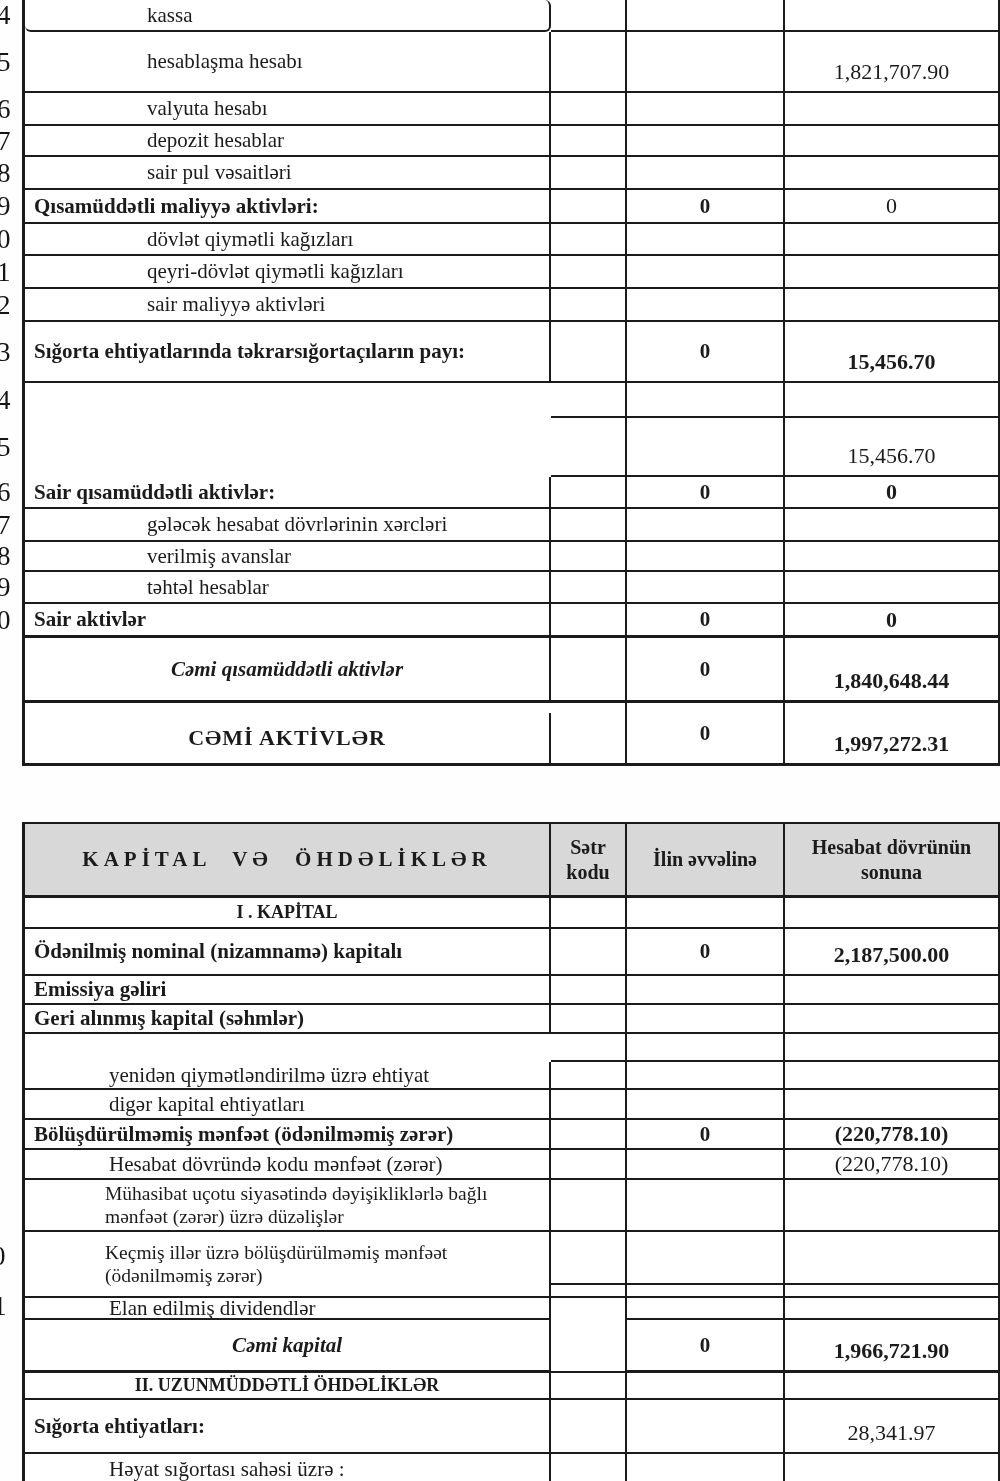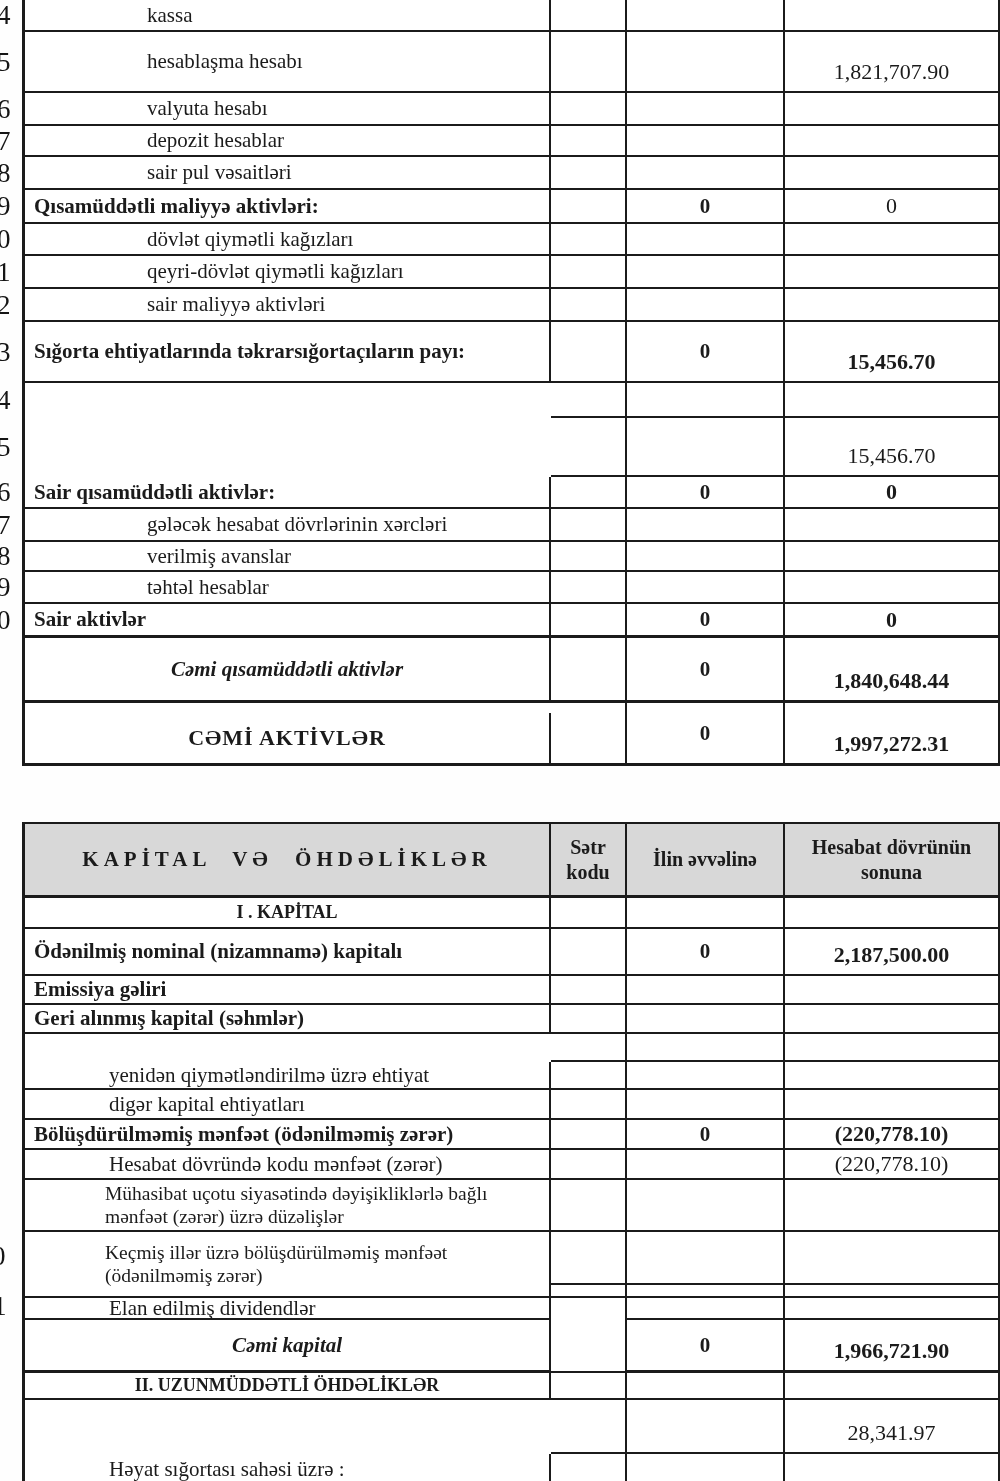--- a/index.html
+++ b/index.html
@@ -47,21 +47,21 @@
   .mnum{
     position:absolute;font-size:27px;line-height:1;width:24px;
     font-family:"Liberation Serif","DejaVu Serif",serif;color:#151515;
   }
 </style>
 </head>
 <body>
 
 <div class="page">
   <div id="t1" class="ft" style="top: 0px; grid-template-rows: 32px 61px 33px 31px 33px 34px 32px 33px 33px 61px 35px 59px 32px 33px 30px 32px 34px 65px 60px;">
-      <div class="c ind1" style="grid-area: 1 / 1;">kassa</div>
+      <div class="c ind1" style="grid-area: 1 / 1; border-radius: 6px;">kassa</div>
       <div class="c v0" style="grid-area: 1 / 2;"></div>
       <div class="c v0" style="grid-area: 1 / 3;"></div>
       <div class="c val" style="grid-area: 1 / 4;"></div>
       <div class="c ind1" style="grid-area: 2 / 1;">hesablaşma hesabı</div>
       <div class="c v0" style="grid-area: 2 / 2;"></div>
       <div class="c v0" style="grid-area: 2 / 3;"></div>
       <div class="c val vbot" style="grid-area: 2 / 4;">1,821,707.90</div>
       <div class="c ind1" style="grid-area: 3 / 1;">valyuta hesabı</div>
       <div class="c v0" style="grid-area: 3 / 2;"></div>
       <div class="c v0" style="grid-area: 3 / 3;"></div>
@@ -186,20 +186,21 @@
       <div class="c v0" style="grid-area: 14 / 2 / span 2;"></div>
       <div class="c v0" style="grid-area: 14 / 3;"></div>
       <div class="c val" style="grid-area: 14 / 4;"></div>
       <div class="c tot bb" style="grid-area: 15 / 1;">Cəmi kapital</div>
       <div class="c v0 bb" style="grid-area: 15 / 3;">0</div>
       <div class="c val b vbot bb" style="grid-area: 15 / 4;">1,966,721.90</div>
       <div class="c sect" style="grid-area: 16 / 1;">II. UZUNMÜDDƏTLİ ÖHDƏLİKLƏR</div>
       <div class="c v0" style="grid-area: 16 / 2;"></div>
       <div class="c v0" style="grid-area: 16 / 3;"></div>
       <div class="c val" style="grid-area: 16 / 4;"></div>
+      <div class="c b" style="grid-area: 17 / 1;">Sığorta ehtiyatları:</div>
       <div class="c v0" style="grid-area: 17 / 2;"></div>
       <div class="c v0" style="grid-area: 17 / 3;"></div>
       <div class="c val vbot" style="grid-area: 17 / 4;">28,341.97</div>
       <div class="c ind2" style="grid-area: 18 / 1;">Həyat sığortası sahəsi üzrə :</div>
       <div class="c v0" style="grid-area: 18 / 2;"></div>
       <div class="c v0" style="grid-area: 18 / 3;"></div>
       <div class="c val" style="grid-area: 18 / 4;"></div>
     </div>
   <div id="margin">
       <div class="mnum" style="top: 2px; left: -3px;">4</div>

